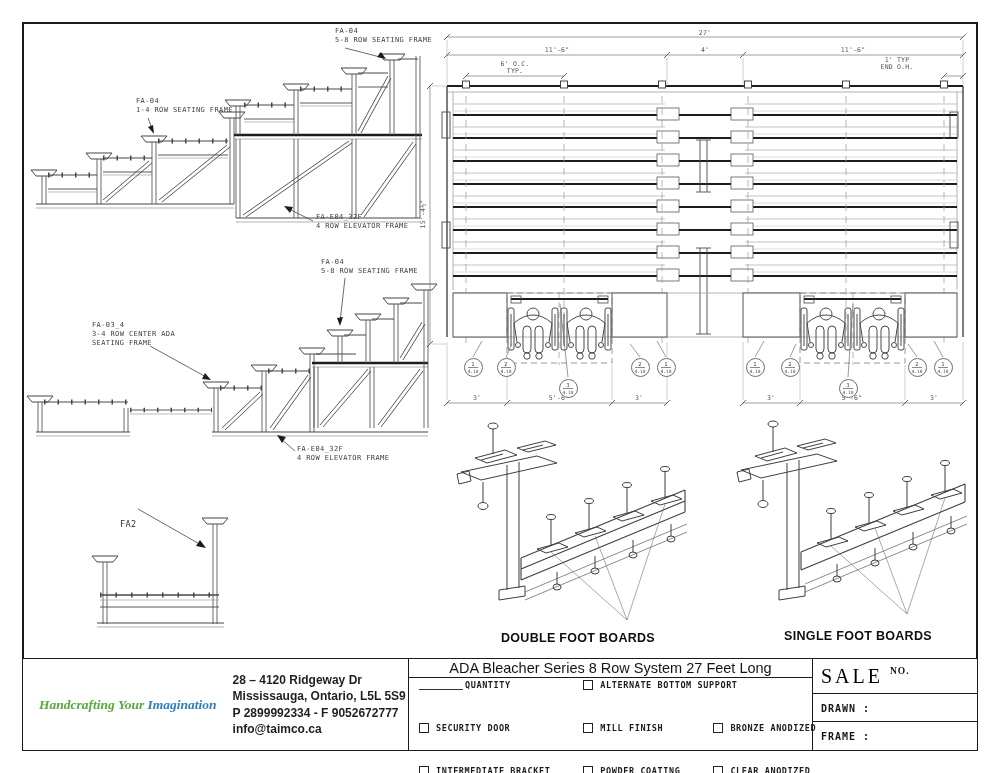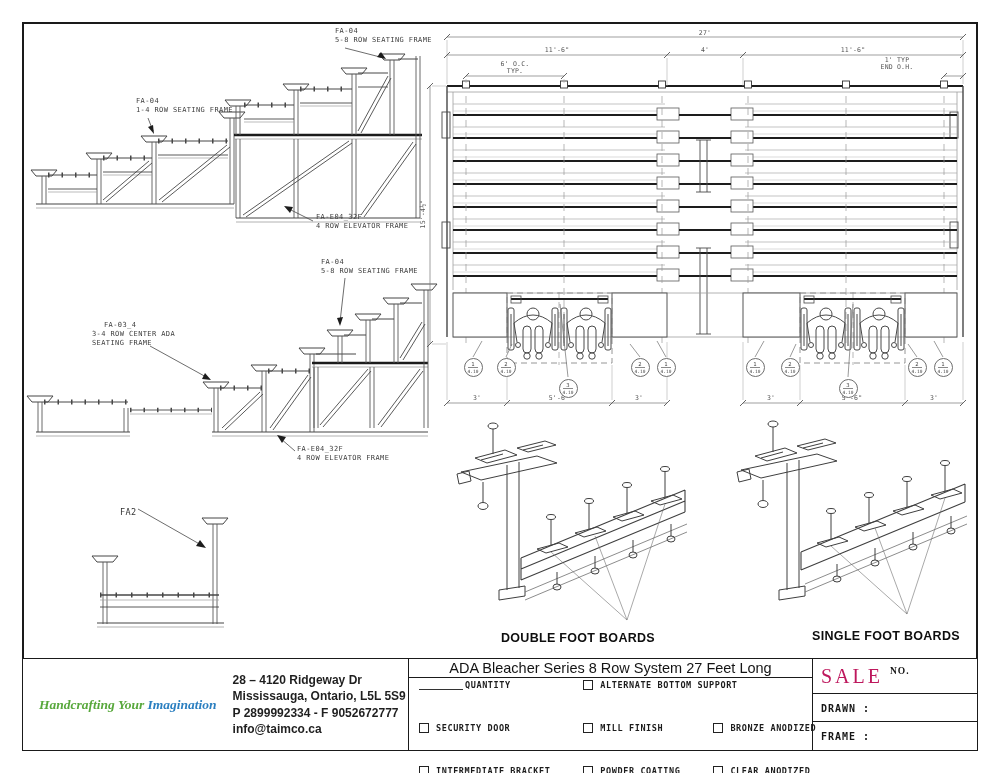--- a/index.html
+++ b/index.html
@@ -50,21 +50,21 @@
   .cb{display:inline-block;width:10px;height:10px;border:1.3px solid #222;
       margin-right:7px;flex:0 0 auto;box-sizing:border-box;background:#fff;}
   .blankline{display:inline-block;width:44px;border-bottom:1.1px solid #333;height:8px;margin-right:2px;}
   .span2{grid-column:2 / 4;}
   .tb-right{flex:1;box-sizing:border-box;border-left:1.6px solid #1a1a1a;
       display:flex;flex-direction:column;}
   .tbr-row{box-sizing:border-box;border-bottom:1.4px solid #1a1a1a;padding:2px 6px 1px 8px;
       font:700 10px "DejaVu Sans Mono",monospace;letter-spacing:1px;color:#161616;
       display:flex;align-items:center;}
   .tbr-row:last-child{border-bottom:none;}
-  .sale-word{font:400 20px "Liberation Serif",serif;letter-spacing:3px;color:#be185d;line-height:20px;}
+  .sale-word{font:400 20px "Liberation Serif",serif;letter-spacing:3px;color:#000000;line-height:20px;}
   .no-word{font:700 9.5px "Liberation Serif",serif;margin-left:7px;position:relative;top:-5px;letter-spacing:1px;}
   .uline{display:inline-block;width:42px;border-bottom:1.2px solid #444;height:9px;margin:0 7px;}
 </style>
 </head>
 <body>
 
 <div class="sheet">
   <div class="frame"></div>
 
   <svg class="linework" viewBox="0 0 1000 773">
@@ -372,26 +372,26 @@
   </svg>
 
   <div class="lbl" style="left:335px;top:27px">FA-04</div>
   <div class="lbl" style="left:335px;top:36px">5-8 ROW SEATING FRAME</div>
   <div class="lbl" style="left:136px;top:97px">FA-04</div>
   <div class="lbl" style="left:136px;top:106px">1-4 ROW SEATING FRAME</div>
   <div class="lbl" style="left:316px;top:213px">FA-E04_32F</div>
   <div class="lbl" style="left:316px;top:222px">4 ROW ELEVATOR FRAME</div>
   <div class="lbl" style="left:321px;top:258px">FA-04</div>
   <div class="lbl" style="left:321px;top:267px">5-8 ROW SEATING FRAME</div>
-  <div class="lbl" style="left:104px;top:321px">FA-03_4</div>
+  <div class="lbl" style="left:92px;top:321px">FA-03_4</div>
   <div class="lbl" style="left:92px;top:330px">3-4 ROW CENTER ADA</div>
   <div class="lbl" style="left:92px;top:339px">SEATING FRAME</div>
   <div class="lbl" style="left:297px;top:445px">FA-E04_32F</div>
   <div class="lbl" style="left:297px;top:454px">4 ROW ELEVATOR FRAME</div>
-  <div class="lbl big" style="left:120px;top:508px">FA2</div>
+  <div class="lbl big" style="left:120px;top:520px">FA2</div>
 
   <div class="dim" style="left:705px;top:29px">27'</div>
   <div class="dim" style="left:557px;top:46px">11'-6"</div>
   <div class="dim" style="left:705px;top:46px">4'</div>
   <div class="dim" style="left:853px;top:46px">11'-6"</div>
   <div class="dim" style="left:515px;top:60px">6' O.C.</div>
   <div class="dim" style="left:515px;top:67px">TYP.</div>
   <div class="dim" style="left:897px;top:56px">1' TYP</div>
   <div class="dim" style="left:897px;top:63px">END O.H.</div>
   <div class="dim vert" style="left:423px;top:214px">15'-4½"</div>
@@ -437,21 +437,21 @@
   <div class="bubble" style="left:917px;top:367px">
       <span class="n">2</span>
       <span class="r">4.10</span>
     </div>
   <div class="bubble" style="left:943px;top:367px">
       <span class="n">1</span>
       <span class="r">4.10</span>
     </div>
 
   <div class="fb-label" style="left:578px;top:631px">DOUBLE FOOT BOARDS</div>
-  <div class="fb-label" style="left:886px;top:629px">SINGLE FOOT BOARDS</div>
+  <div class="fb-label" style="left:858px;top:629px">SINGLE FOOT BOARDS</div>
 
   <div class="tb">
     <div class="tb-left">
       <div>
         <div class="tagline"><span class="tg">Handcrafting Your</span> <span class="tbl">Imagination</span></div>
       </div>
       <div class="addr">
         <div>28 – 4120 Ridgeway Dr</div>
         <div>Mississauga, Ontario, L5L 5S9</div>
         <div>P 2899992334 - F 9052672777</div>

